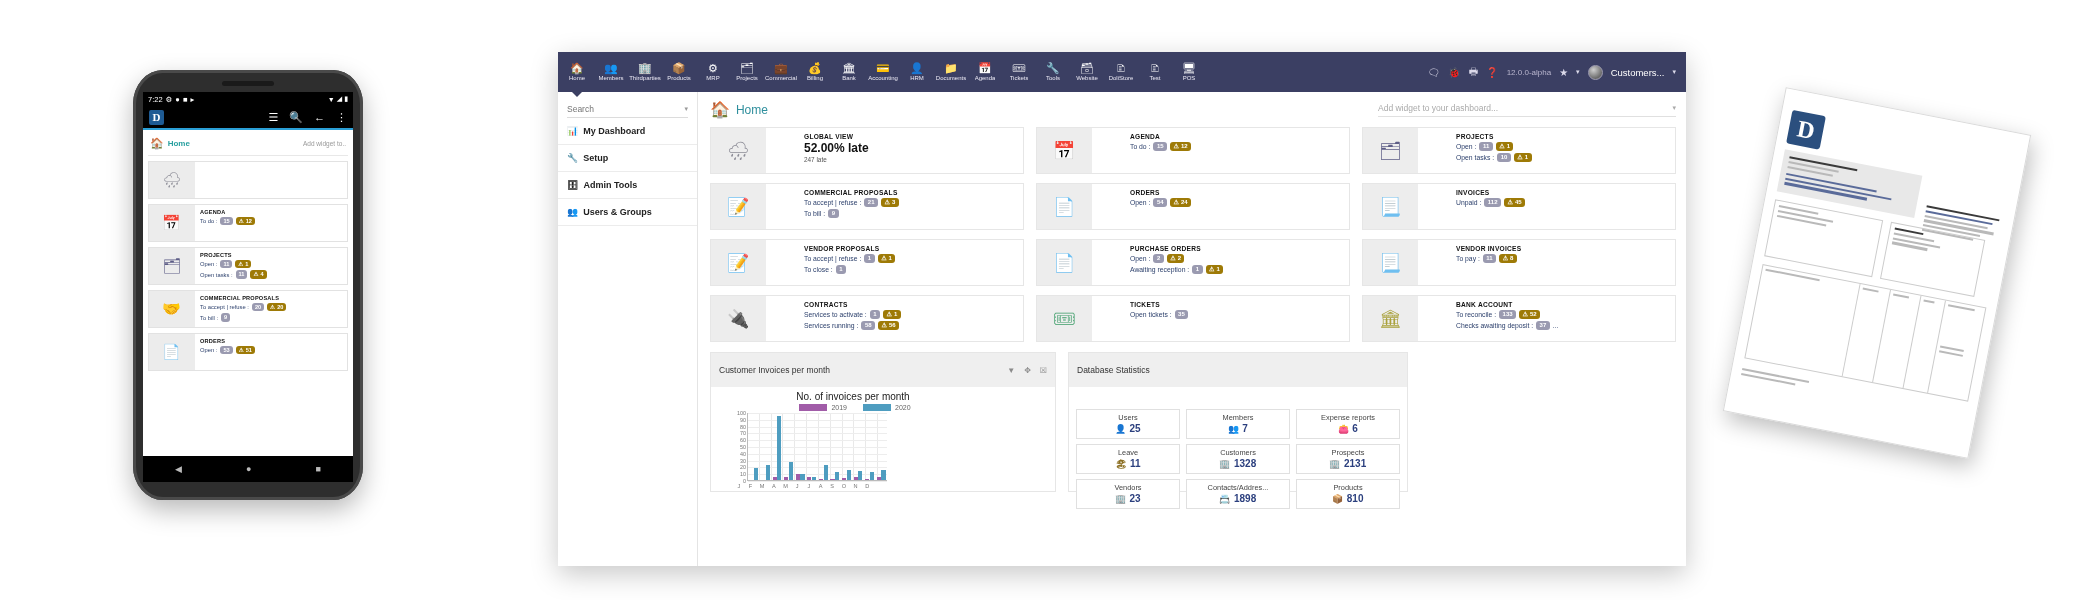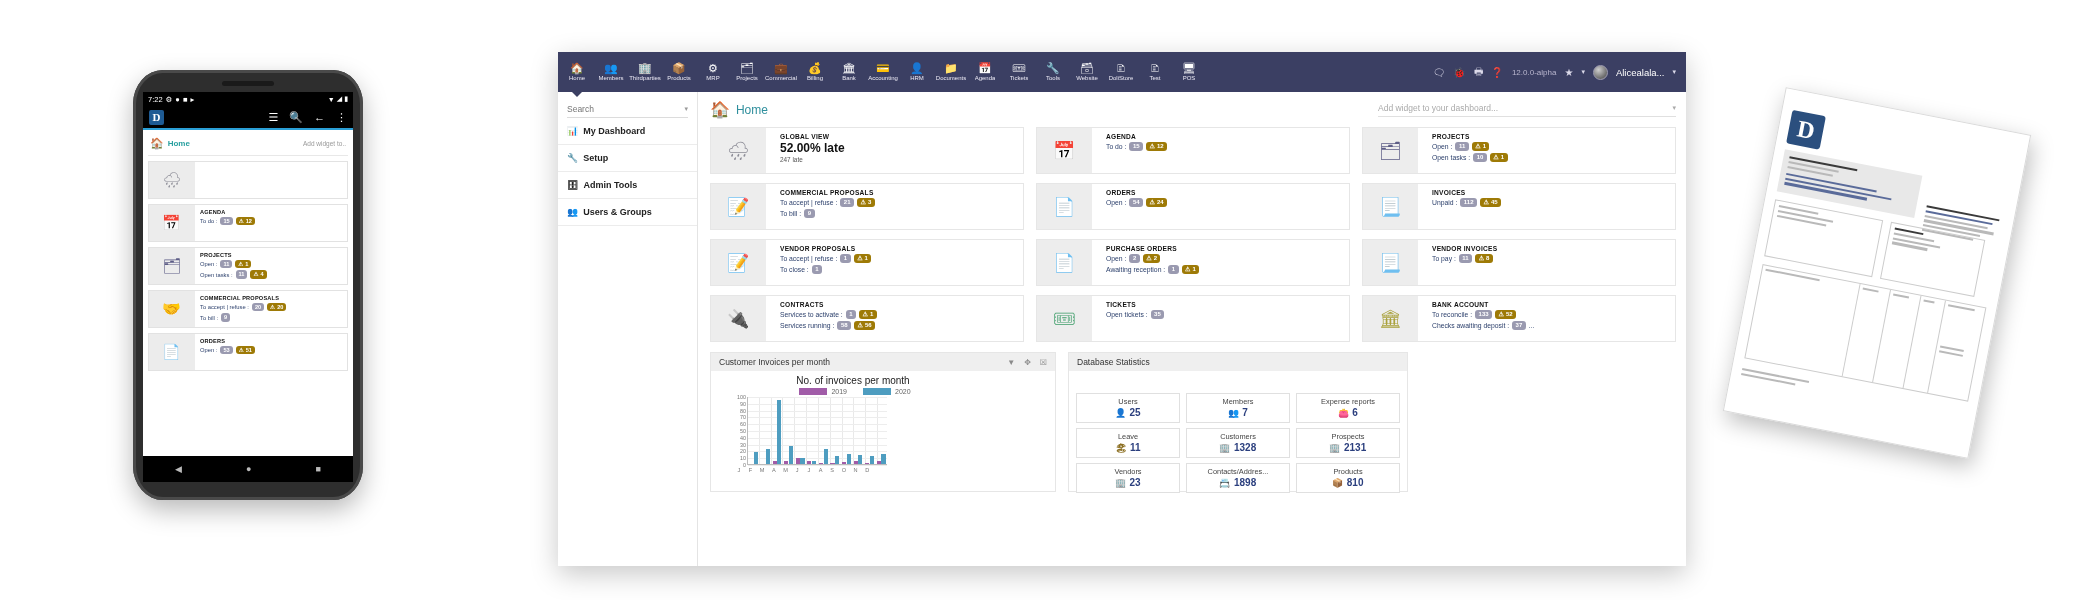--- a/index.html
+++ b/index.html
@@ -131,34 +131,34 @@
   }
   #addwidget span{ font-size:8.5px; color:#aaa; }
   #addwidget .caret{ margin-left:auto; color:#aaa; font-size:7px;}
 
   
   #widget-grid{ display:grid; grid-template-columns:repeat(3,1fr); gap:9px 12px; }
   .widget{
     display:flex; background:#fff; border:1px solid #e6e6e6; height:47px;
   }
   .widget .wic{ width:55px; background:#ededed; display:flex; align-items:center; justify-content:center;}
-  .widget .wbd{ flex:1; padding:5px 14px; }
+  .widget .wbd{ flex:1; padding:5px 14px;margin-left:24px; }
   .widget .wt{ font-size:6.6px; font-weight:bold; color:#111; letter-spacing:.25px;}
   .widget .wbig{ font-size:12px; font-weight:bold; color:#111; margin-top:1px;}
   .widget .wsub{ font-size:6.4px; color:#555; margin-top:1px;}
   .widget .wl{ font-size:6.8px; color:#2b3f6b; margin-top:2px; display:flex; align-items:center; gap:3px; flex-wrap:wrap;}
   .widget .bdg{ font-size:6px; padding:0 3.5px;}
 
   
   #bottom-row{ display:flex; gap:12px; margin-top:10px; }
   .panel{ border:1px solid #e6e6e6; background:#fff; }
   #chart-panel{ width:346px; height:140px; }
   #stats-panel{ width:340px; height:140px;}
   .panel-head{
-    background:#efefef; padding:4px 8px; font-size:8.5px; color:#333;
+    background:#efefef; padding:12px 8px; font-size:8.5px; color:#333;
     display:flex; align-items:center;
   }
   .panel-head .ptools{ margin-left:auto; display:flex; gap:9px; color:#8a8a8a; font-size:8px;}
   .chart-body{ padding:4px 6px 0 6px; }
   .chart-title{ text-align:center; font-size:10px; color:#222; margin-left:-60px;}
   .legend{ display:flex; justify-content:center; gap:16px; margin-top:2px; margin-left:-56px;}
   .legend .lg{ display:flex; align-items:center; gap:4px; font-size:7px; color:#666;}
   .legend .sw{ width:28px; height:7px; }
 
   .plot-wrap{ display:flex; margin-top:2px; margin-left:14px;}
@@ -399,21 +399,21 @@
       </div>
       <div id="topright">
         <span>🗨</span>
         <span>🐞</span>
         <span>🖶</span>
         <span>❓</span>
         <span class="ver">12.0.0-alpha</span>
         <span>★</span>
         <span style="font-size:7px">▾</span>
         <span class="avatar"></span>
-        <span id="username">Alicealala...</span>
+        <span id="username">Customers...</span>
         <span style="font-size:7px">▾</span>
       </div>
     </div>
 
   <div id="body-area">
 
     <div id="sidebar">
       <div class="search-box">
         <input placeholder="Search" style="">
         <span class="caret">▾</span>

